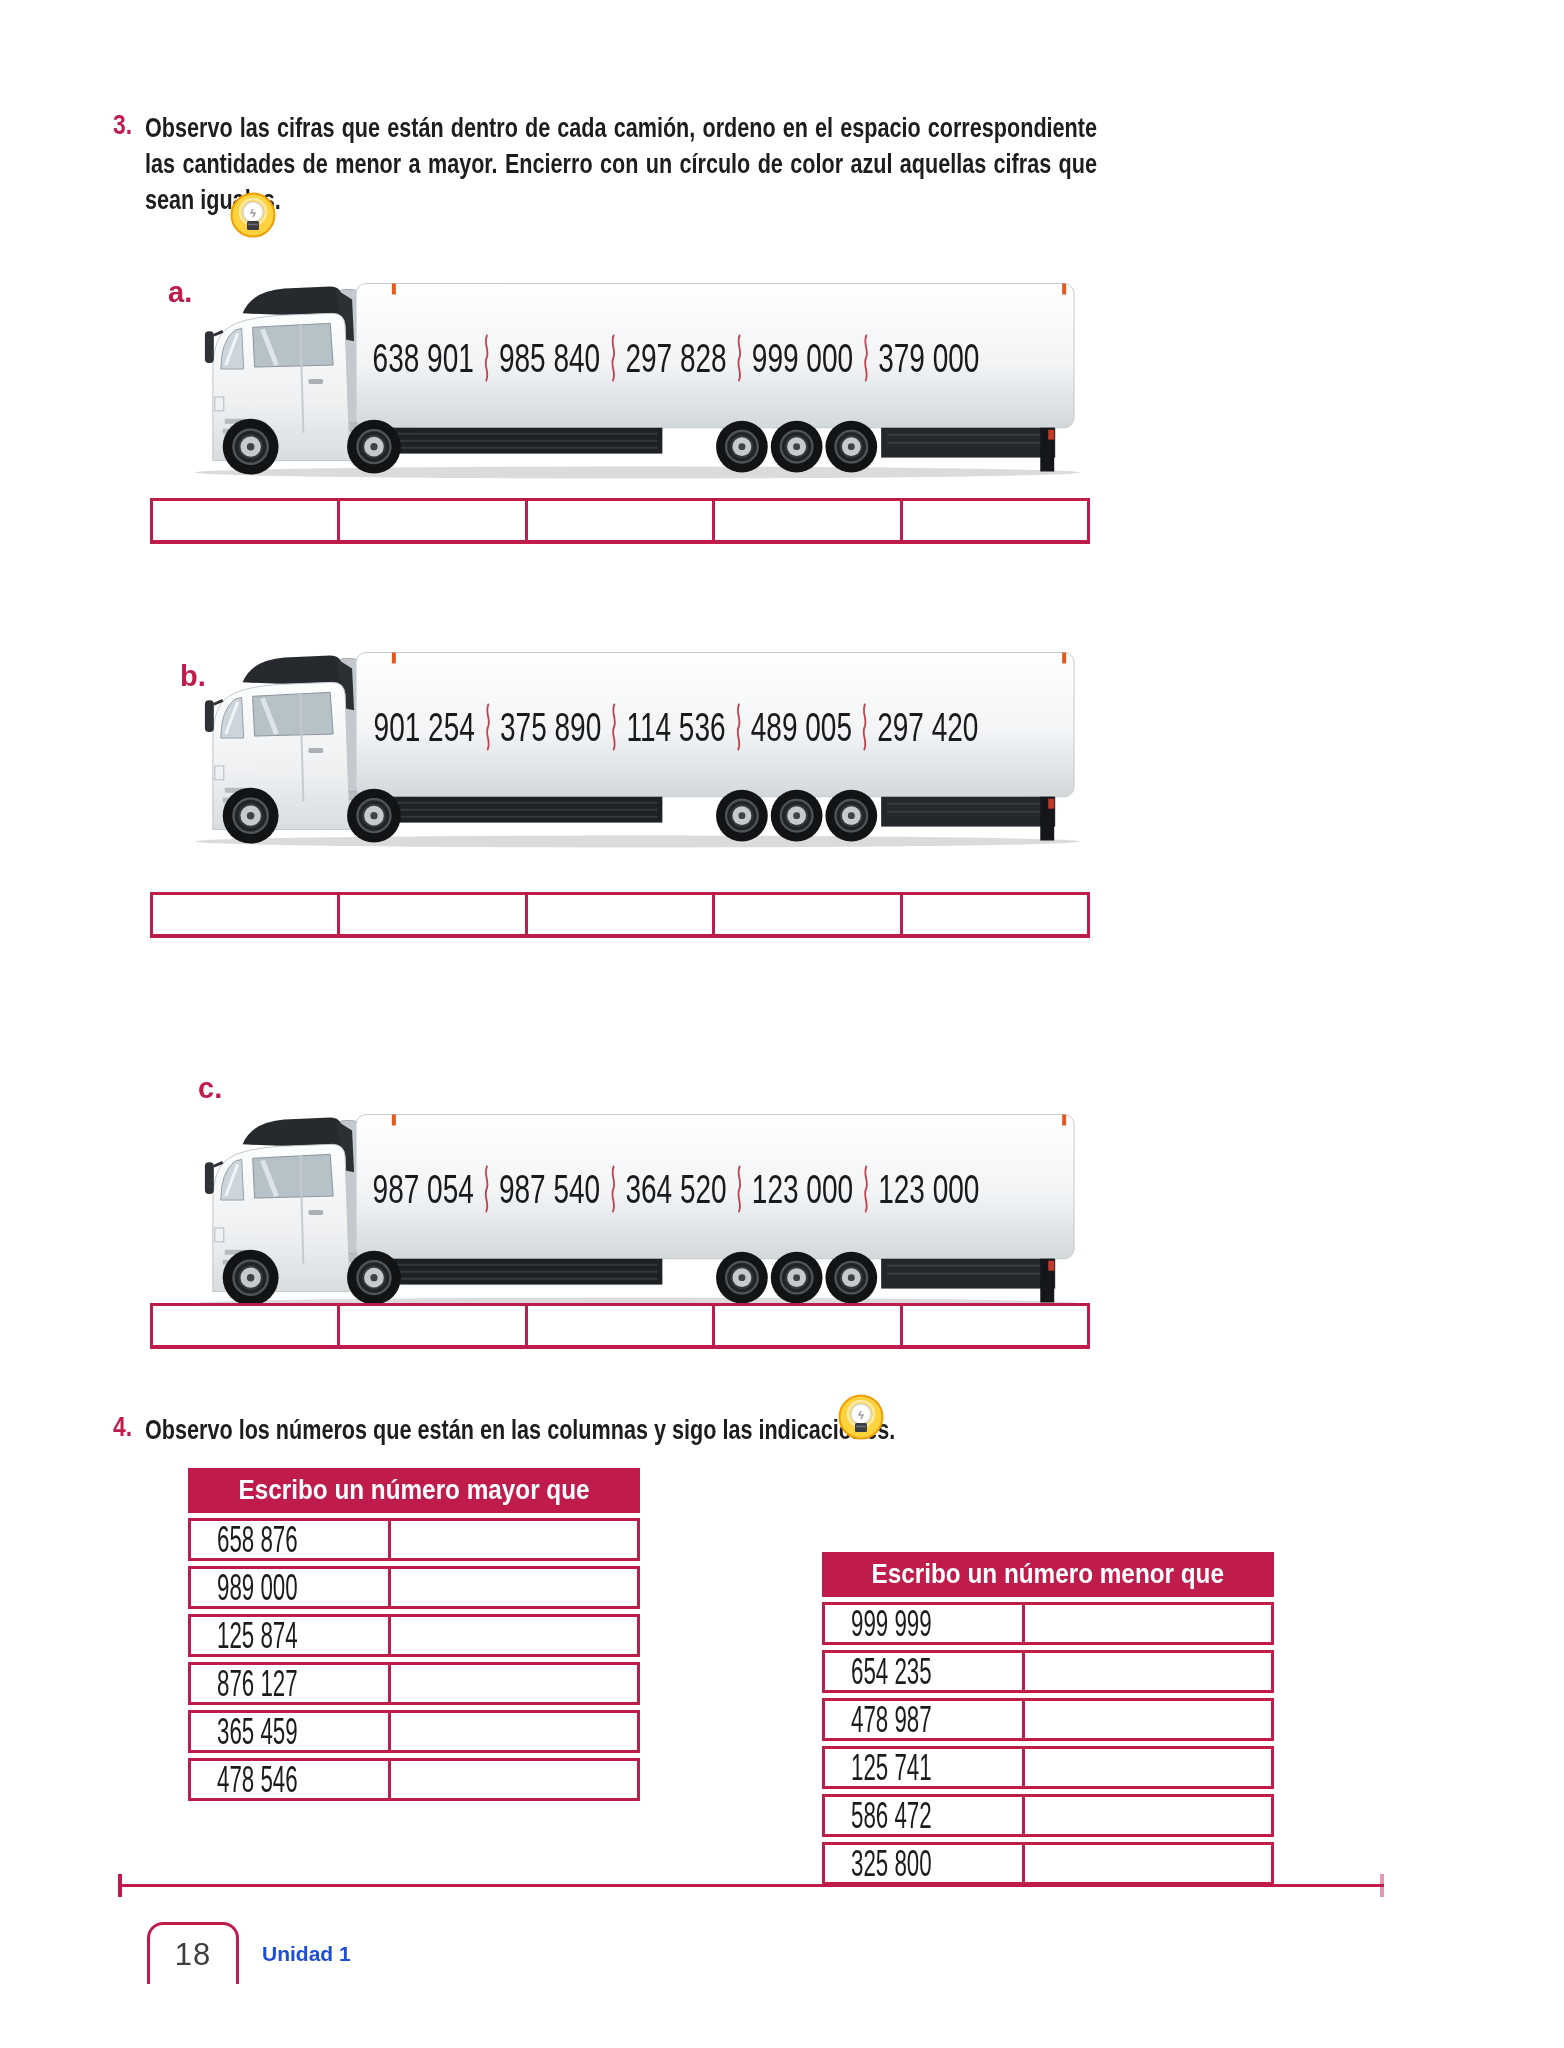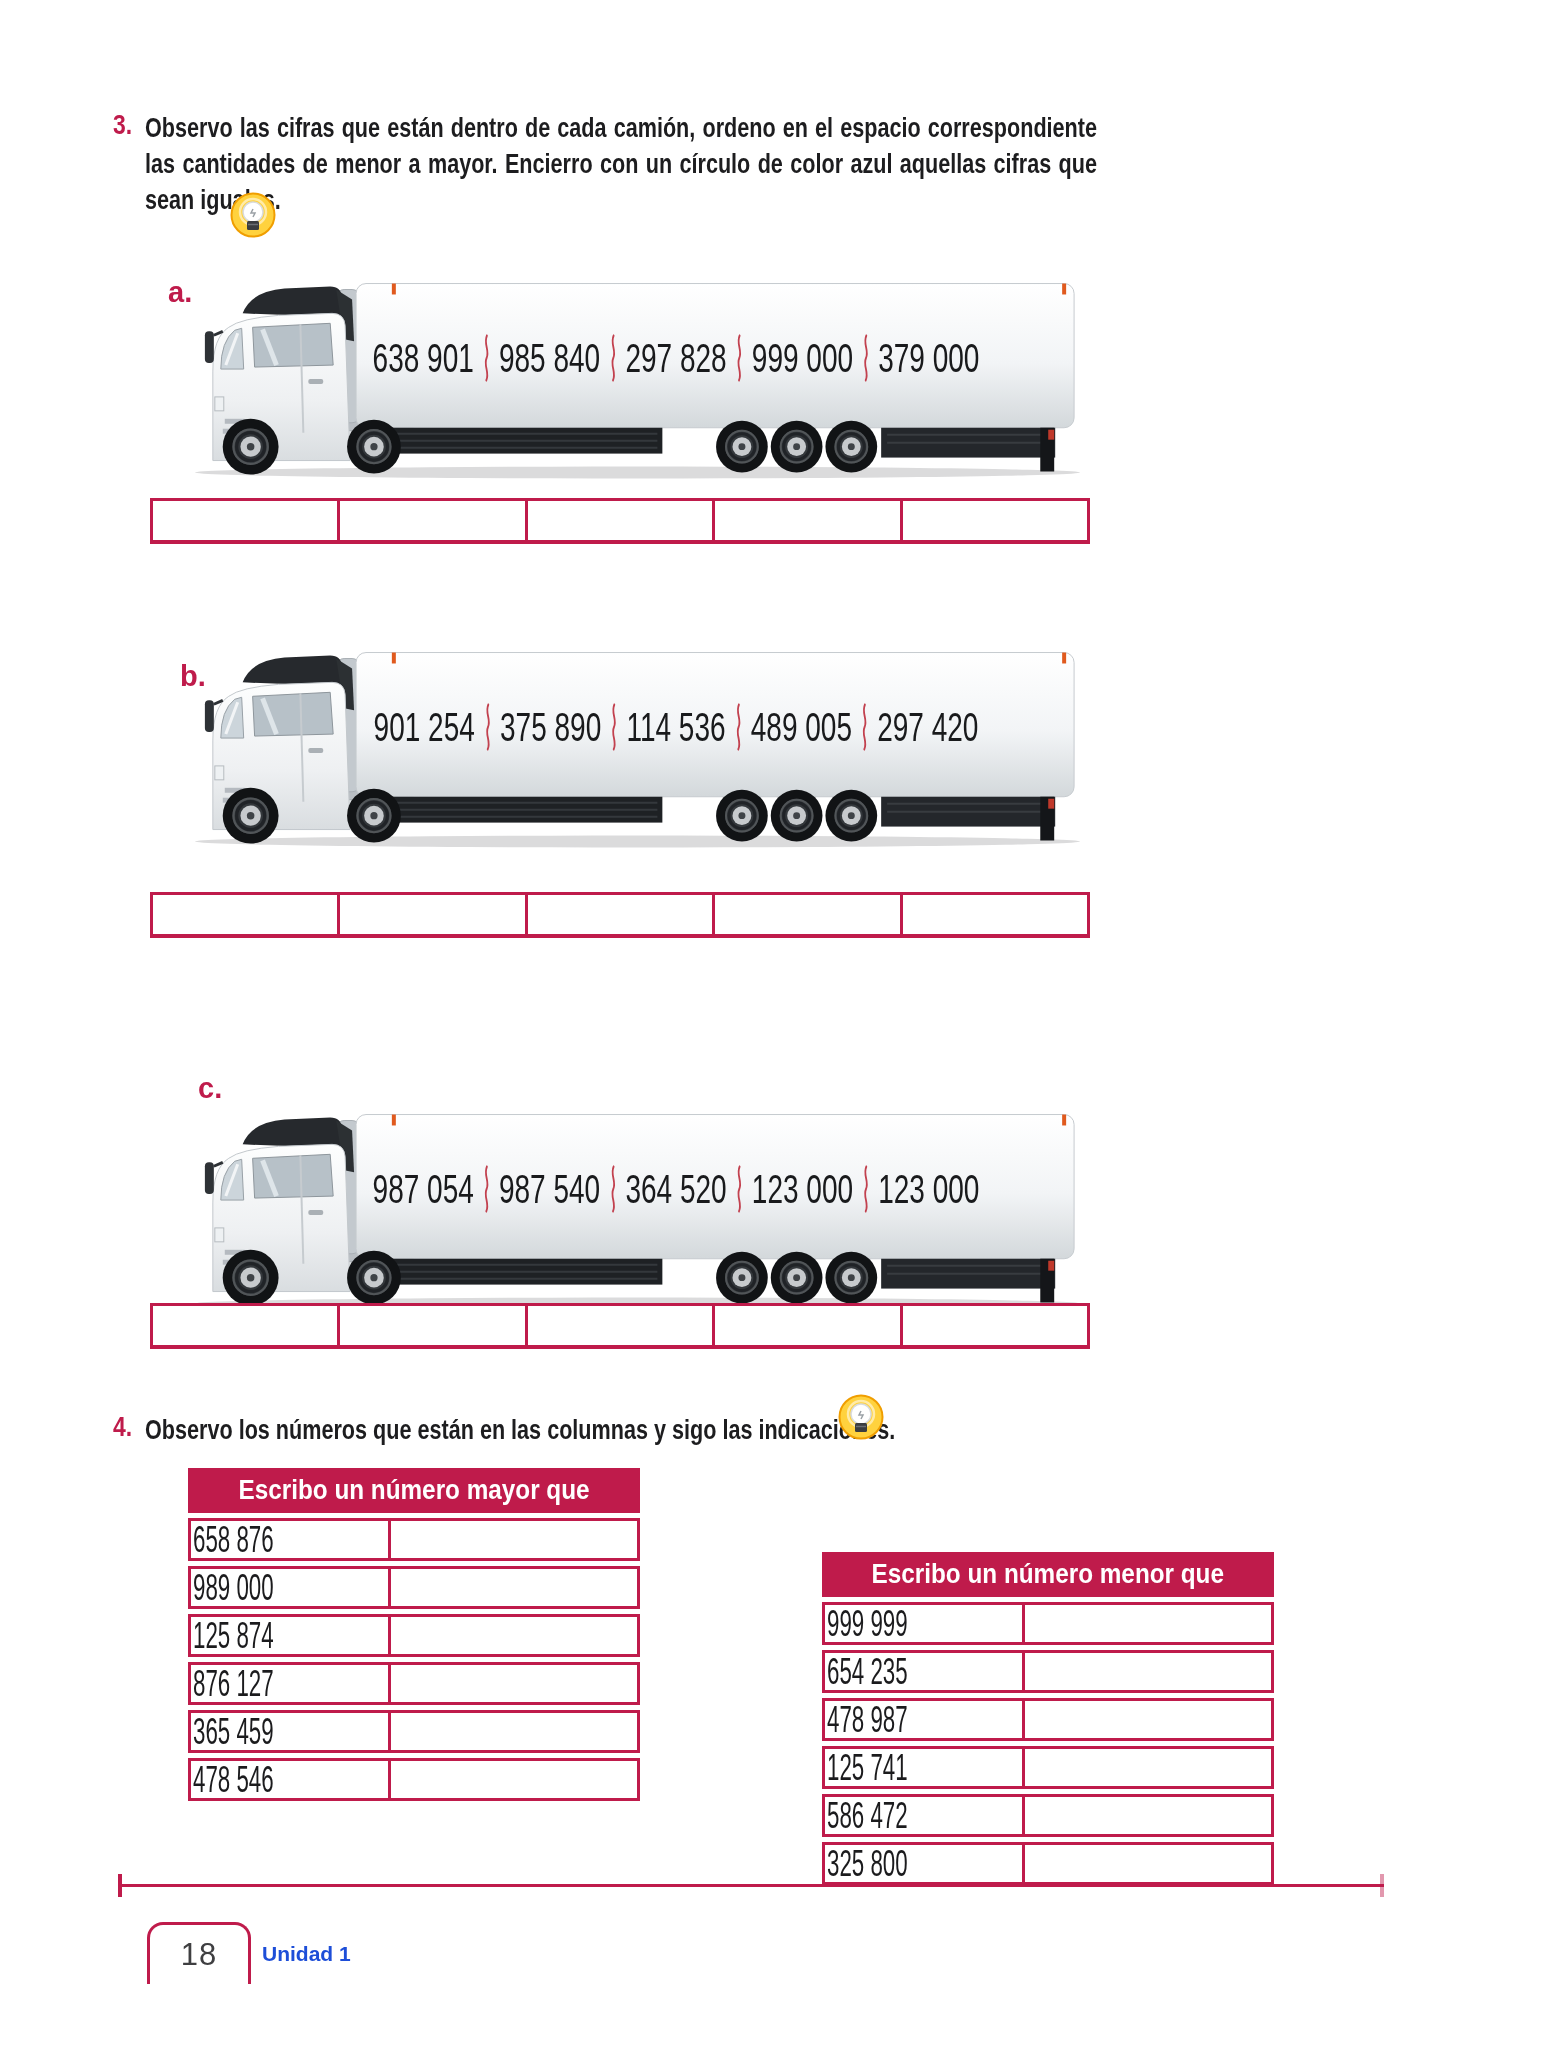--- a/index.html
+++ b/index.html
@@ -25,27 +25,27 @@
   .answer-row{position:absolute;left:150px;width:940px;height:46px;display:flex;
               border:3px solid #bf1b4b;border-bottom-width:4px;background:#fff;box-sizing:border-box;}
   .answer-cell{flex:1;border-right:3px solid #bf1b4b;}
   .answer-cell:last-child{border-right:none;}
   
   .col-table{position:absolute;width:452px;}
   .col-header{height:45px;background:#bf1b4b;color:#ffffff;display:flex;align-items:center;justify-content:center;}
   .col-header span{font-size:27px;font-weight:700;transform:scaleX(.9);transform-origin:center;white-space:nowrap;}
   .col-row{display:flex;height:43px;margin-top:5px;}
   .col-val{width:200px;box-sizing:border-box;border:3px solid #bf1b4b;border-right:none;
-           display:flex;align-items:center;padding-left:2px;background:#fff;}
+           display:flex;align-items:center;padding-left:26px;background:#fff;}
   .col-val span{font-size:36px;transform:scaleX(.62);transform-origin:left center;white-space:nowrap;color:#1b1b1d;}
   .col-blank{flex:1;box-sizing:border-box;border:3px solid #bf1b4b;background:#fff;}
   
   .footer-rule{position:absolute;left:118px;top:1884px;width:1266px;height:3px;background:#bf1b4b;}
   .rule-tick{position:absolute;top:1874px;width:4px;height:23px;background:#bf1b4b;}
-  .page-box{position:absolute;left:147px;top:1922px;width:104px;height:62px;box-sizing:border-box;
+  .page-box{position:absolute;left:147px;top:1922px;width:92px;height:62px;box-sizing:border-box;
             border:3.5px solid #bf1b4b;border-bottom:none;border-radius:16px 16px 0 0;
             display:flex;align-items:center;justify-content:center;}
   .page-num{font-size:31px;color:#3f3f41;letter-spacing:1px;}
   .unit-label{position:absolute;left:262px;top:1942px;font-size:21px;font-weight:700;color:#1d4ed8;}
 </style>
 </head>
 <body>
 
 <svg width="0" height="0" style="position:absolute" aria-hidden="true">
   <defs>

